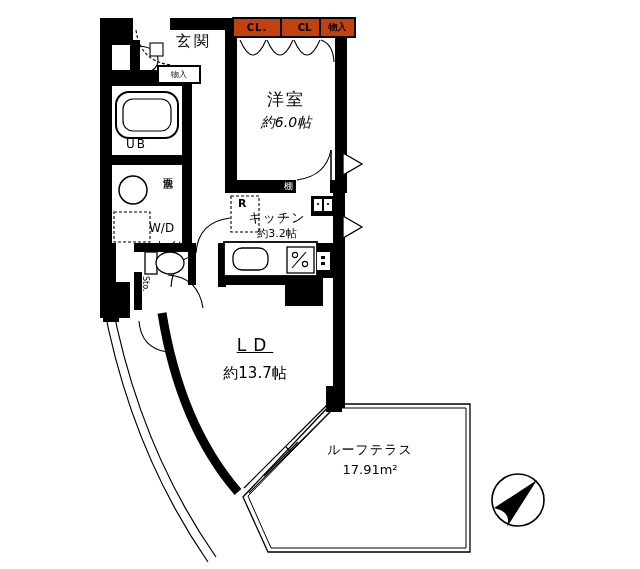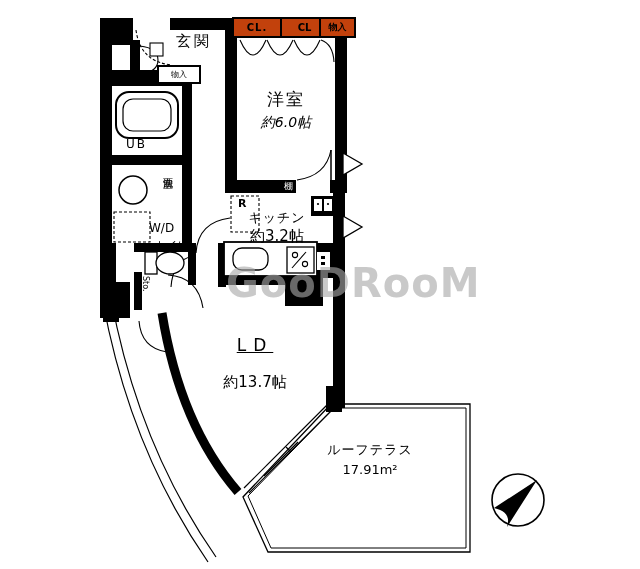--- a/index.html
+++ b/index.html
@@ -158,28 +158,27 @@
   <div class="lbl" style="left:155px;top:240px;font-size:11px;">トイレ</div>
 
   <div class="lbl vtext" style="left:141px;top:276px;height:32px;font-size:8px;">Sto.</div>
 
   <div class="lbl" style="left:284px;top:181px;font-size:9px;color:#fff;">棚</div>
 
   <div class="lbl" style="left:238px;top:198px;font-size:11px;font-weight:bold;">R</div>
 
   <div class="lbl center" style="left:234px;top:211px;width:86px;">
     <span class="room-name" style="font-size:13px;letter-spacing:1px;">キッチン</span>
-    <span class="room-size" style="font-size:15px;margin-top:2px;">約3.2帖</span>
+    <span class="room-size" style="font-size:11px;margin-top:2px;">約3.2帖</span>
   </div>
 
   <div class="lbl center" style="left:207px;top:336px;width:96px;">
     <span class="room-name" style="font-size:17px;letter-spacing:7px;text-decoration:underline;">LD</span>
-    <span class="room-size" style="font-size:15px;margin-top:18px;">約13.7帖</span>
+    <span class="room-size" style="font-size:15px;margin-top:9px;">約13.7帖</span>
   </div>
 
   <div class="lbl center" style="left:300px;top:443px;width:140px;">
     <span class="room-name" style="font-size:13px;letter-spacing:1px;">ルーフテラス</span>
     <span class="room-size" style="font-size:13px;margin-top:5px;">17.91m²</span>
   </div>
 
-  <div class="watermark">GooDRooM</div>
 
 </div>
 
 </body></html>

